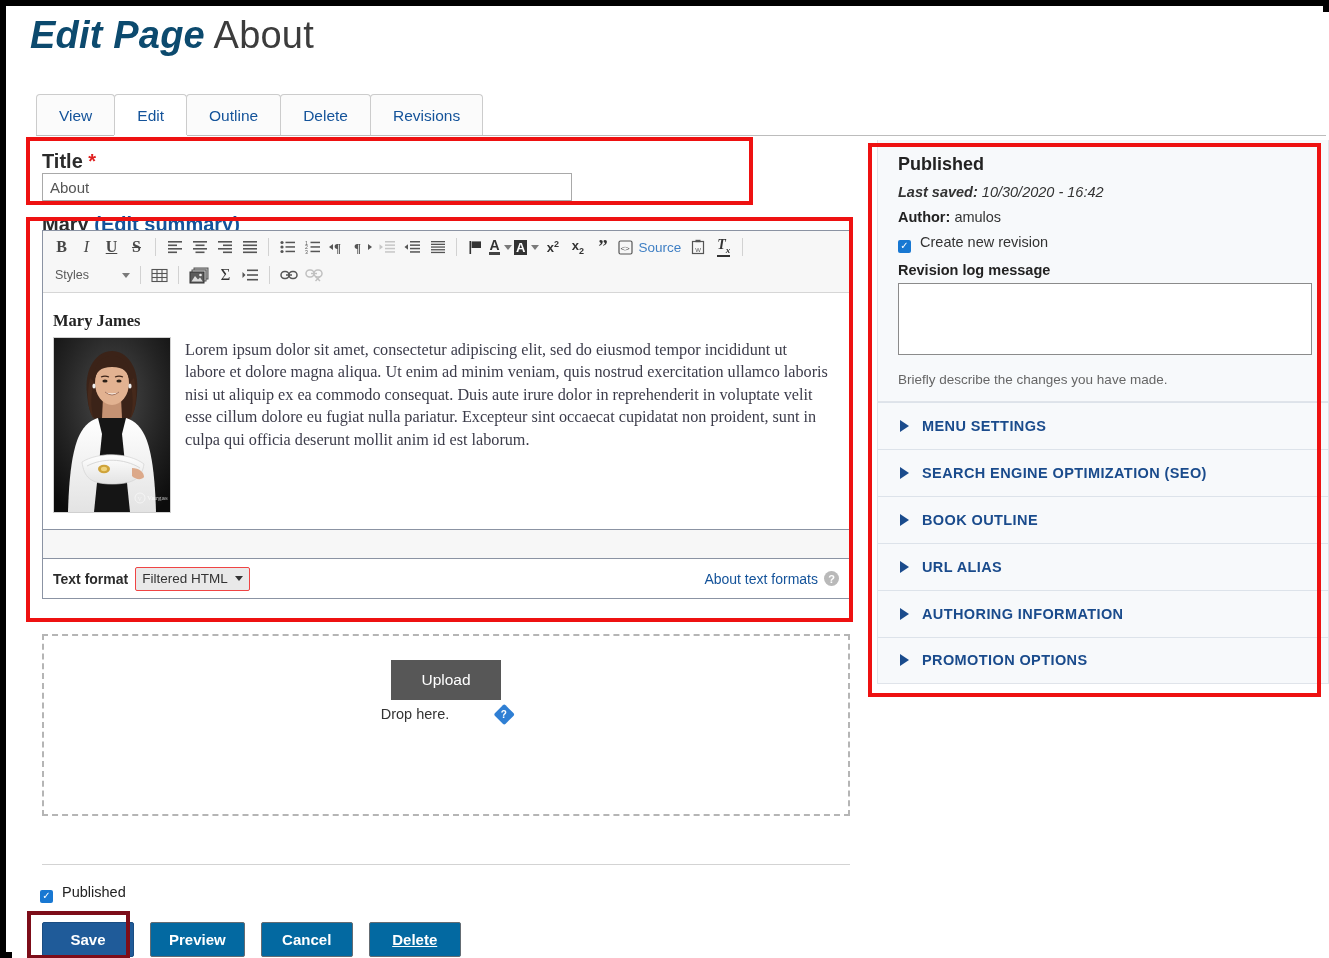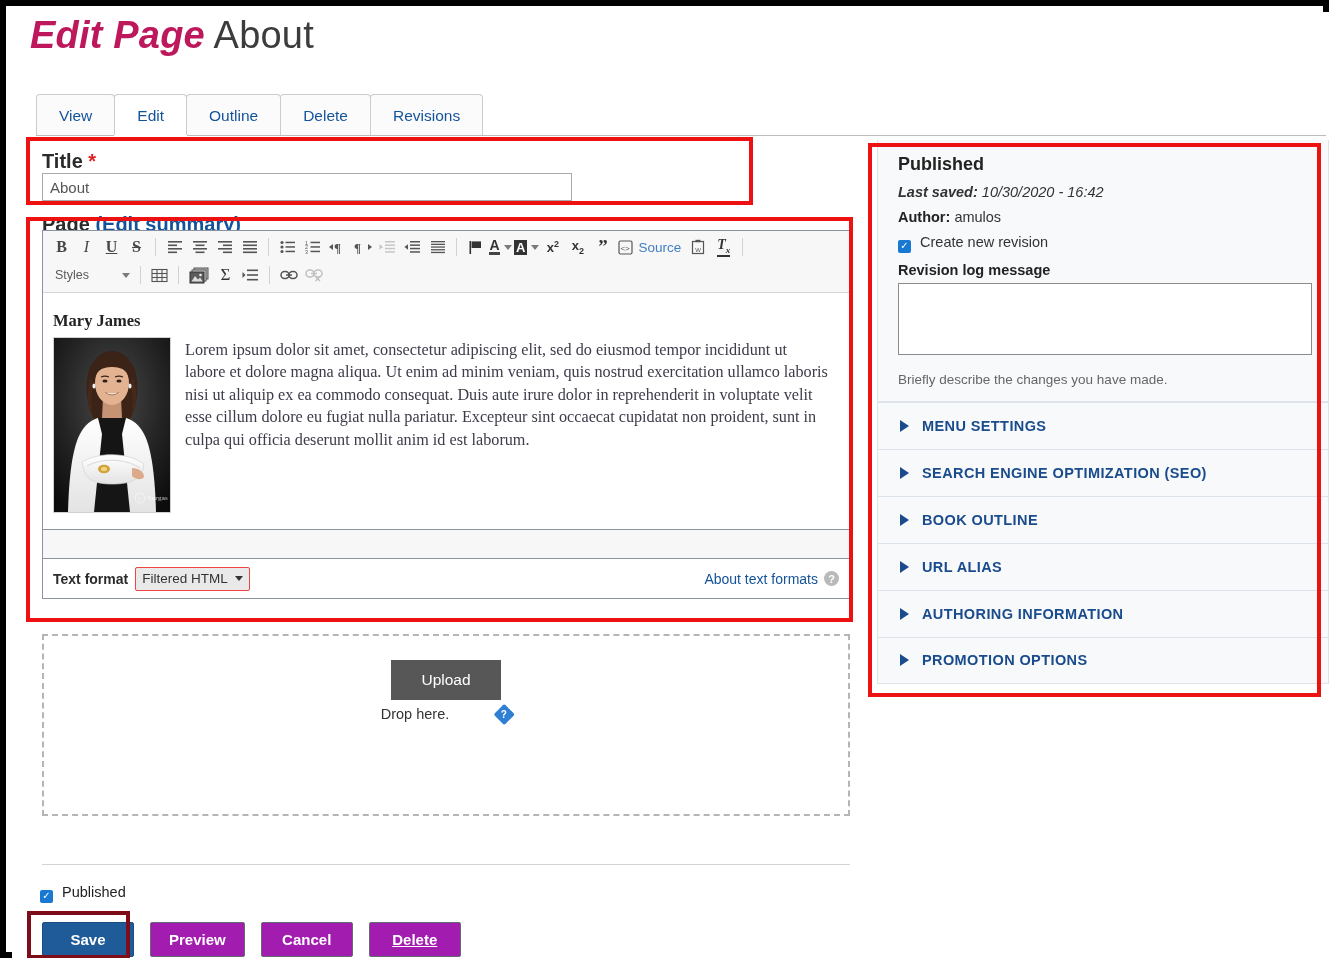--- a/index.html
+++ b/index.html
@@ -22,21 +22,21 @@
     width:1317px; height:946px;
     background:#ffffff;
   }
 
   
   .page-title {
     position:absolute; left:18px; top:2px;
     font-size:38px; color:#3c3c3c; font-weight:400;
     letter-spacing:.2px; white-space:nowrap;
   }
-  .page-title .em { font-style:italic; font-weight:700; color:#be185d;margin-top:36px; }
+  .page-title .em { font-style:italic; font-weight:700; color:#0c4a6e;margin-top:36px; }
 
   
   .tabs {
     position:absolute; left:24px; top:82px;
     height:42px; width:1290px;
     border-bottom:1px solid #bcbcbc;
   }
   .tab {
     position:relative; float:left;
     height:41px; line-height:41px;
@@ -170,21 +170,21 @@
     display:inline-flex;align-items:center;justify-content:center;
     color:#fff;font-size:10px;line-height:1;vertical-align:-2px;
   }
   .btn {
     height:35px; min-width:92px; padding:0 18px;
     display:flex;align-items:center;justify-content:center;
     font-size:15px; font-weight:bold; color:#ffffff; cursor:pointer;
     border-radius:2px; margin-right:16px;
   }
   .btn-primary { background:#1f5b99; border:1px solid #1a4d82; }
-  .btn-grey { background:#a21caf; border:1px solid #646c73; }
+  .btn-grey { background:#0369a1; border:1px solid #646c73; }
   .btn-grey.link-txt { text-decoration:underline; }
 
   
   .right-col { position:absolute; left:865px; top:128px; width:452px; }
   .meta-panel {
     background:#f7f9fb; border:1px solid #e0e4ea; border-top:none;
     padding:14px 16px 14px 20px;
   }
   .meta-title { font-size:18px; font-weight:bold; color:#222; margin:0 0 9px 0; }
   .meta-row { font-size:14.5px; color:#333; margin-bottom:9px; }
@@ -235,21 +235,21 @@
 
     <div style="position:absolute;left:30px;top:10px;">
       <div class="field-label">
         <span>Title</span>
         <span class="req">*</span>
       </div>
       <input class="title-input" value="About" style="">
     </div>
 
     <div style="position:absolute;left:30px;top:73px;" class="field-label">
-      <span>Page</span>
+      <span>Mary</span>
       <span class="link">(Edit summary)</span>
     </div>
 
     <div class="editor">
 
       <div class="ck-toolbar">
 
         <div class="ck-row">
           <div class="ck-btn">
                 <b style="font-family:'Liberation Serif',serif;font-size:16px;">B</b>

